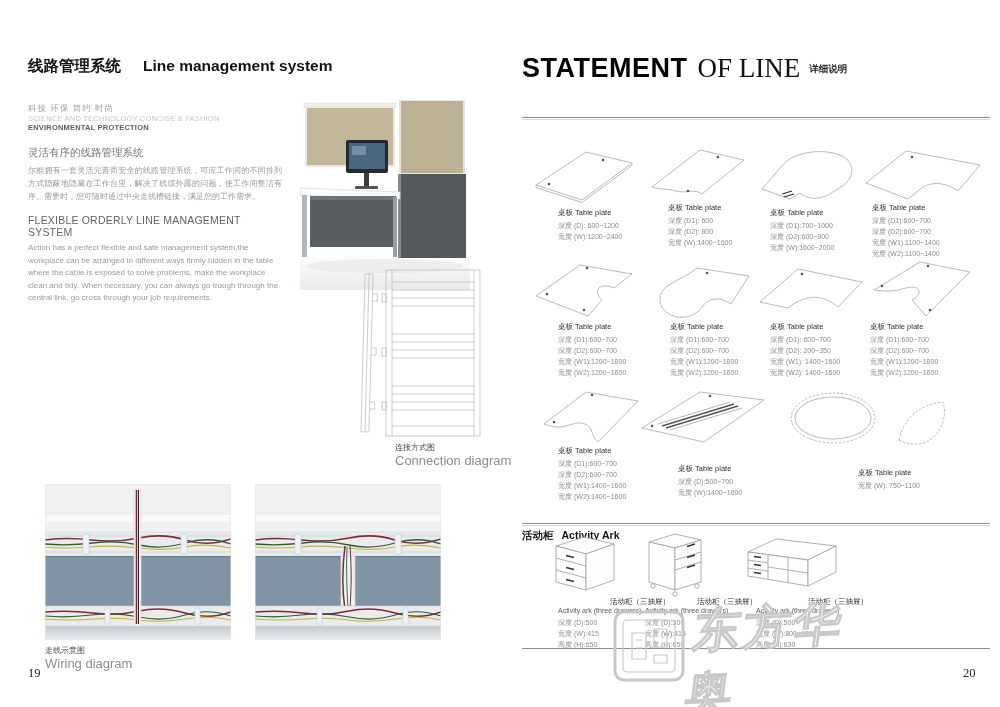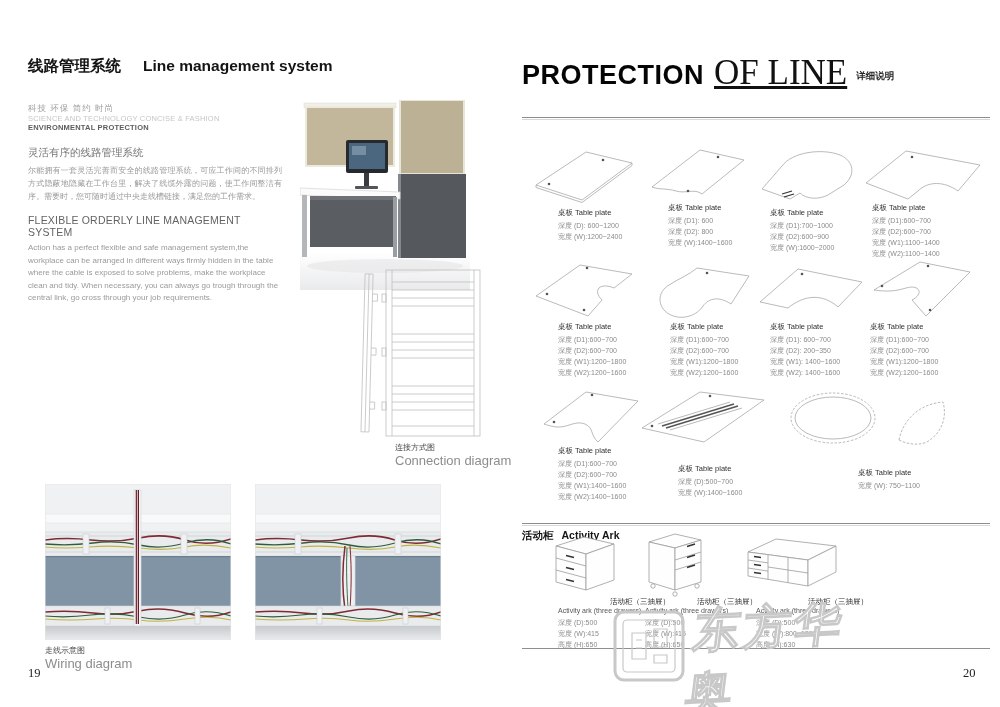--- a/index.html
+++ b/index.html
@@ -19,21 +19,21 @@
   .izp{font-size:8px;color:#9a9a9a;line-height:1.6;text-align:justify;}
   .iet{font-size:10.5px;color:#636363;margin:11px 0 4px 0;letter-spacing:.2px;}
   .iep{font-size:8px;color:#9a9a9a;line-height:1.55;}
   .caption .cz{font-size:8px;color:#4a4a4a;}
   .caption .ce{font-size:13px;color:#8d8d8d;}
   .pagenum{font-family:"Liberation Serif",serif;font-size:12.5px;color:#222;}
 
   
   .rp-title{left:522px;top:53px;white-space:nowrap;}
   .st{font-size:27px;font-weight:800;color:#050505;letter-spacing:.5px;}
-  .ol{font-size:35px;font-family:"Liberation Serif",serif;color:#111;margin-left:10px;text-decoration:underline;}
+  .ol{font-size:27px;font-family:"Liberation Serif",serif;color:#111;margin-left:10px;}
   .xs{font-size:9.5px;font-weight:bold;color:#222;margin-left:9px;vertical-align:5px;}
   .sec{left:522px;width:468px;border-top:1.5px solid #8d8d8d;}
   .sec .rule2{height:1px;background:#d8d8d8;margin-top:1px;}
   .sec .sec-text{margin-top:3px;font-size:10.5px;font-weight:bold;color:#141414;}
   .sec .sec-text .se{margin-left:8px;}
 
   .plabel{position:absolute;width:110px;}
   .plabel .pt{font-size:7.5px;color:#2f2f2f;margin-bottom:3px;}
   .plabel .pd{font-size:7px;color:#8b8b8b;line-height:1.55;}
   .alabel{position:absolute;width:112px;}
@@ -195,21 +195,21 @@
       <rect x="0" y="0" width="186" height="156" fill="none" stroke="#e6e6e6" stroke-width="1"></rect>
     </svg>
   </div>
   <div class="abs caption" style="left:45px;top:645px;">
     <div class="cz">走线示意图</div>
     <div class="ce">Wiring diagram</div>
   </div>
   <div class="abs pagenum" style="left:28px;top:666px;">19</div>
 
   <div class="abs rp-title">
-    <span class="st">PROTECTION</span><span class="ol">OF LINE</span><span class="xs">详细说明</span>
+    <span class="st">STATEMENT</span><span class="ol">OF LINE</span><span class="xs">详细说明</span>
   </div>
 
   <div class="abs sec" style="top:117px;">
     <div class="rule2"></div>
   </div>
 
   <svg class="abs" style="left:532px;top:147px;" width="104" height="58" viewBox="0 0 104 58" fill="#ffffff" stroke="#a8a8a8" stroke-width="0.8">
     <path d="M4,38 L54,5 L100,16 L50,53 Z"></path>
     <path d="M4,38 L4,40.5 L50,55.5 L100,18.5 L100,16" fill="none"></path>
     <circle cx="17" cy="37" r="1.3" fill="#555" stroke="none"></circle>

